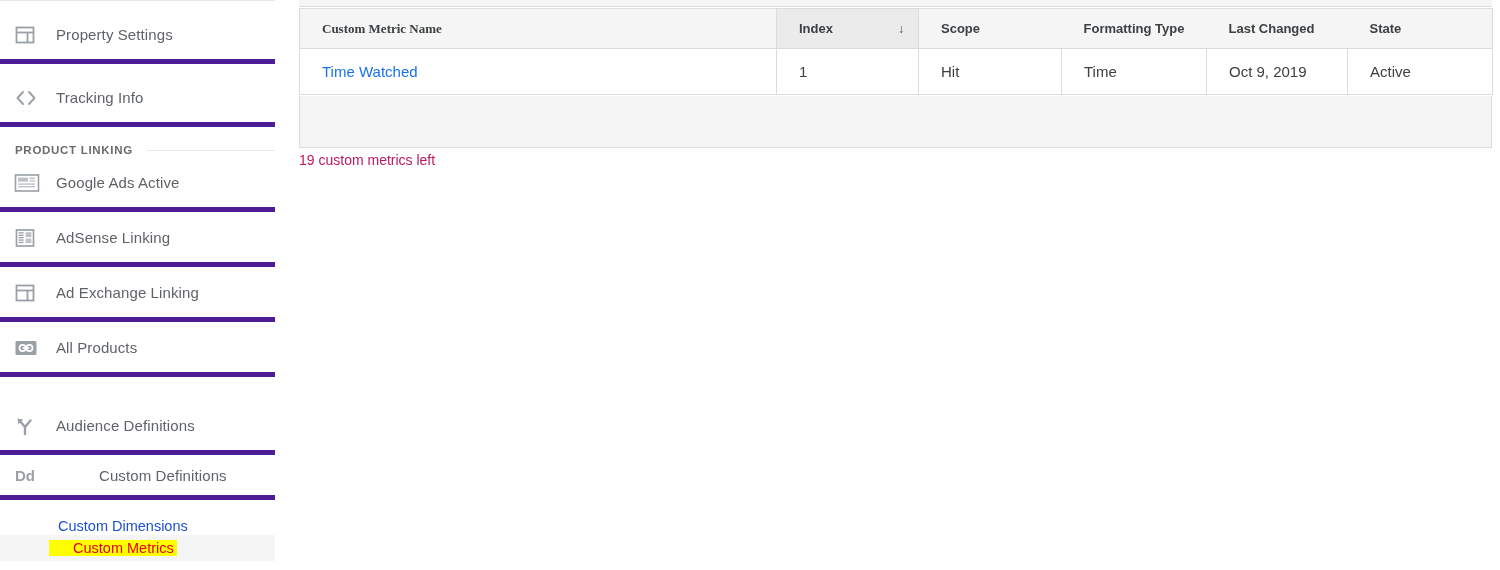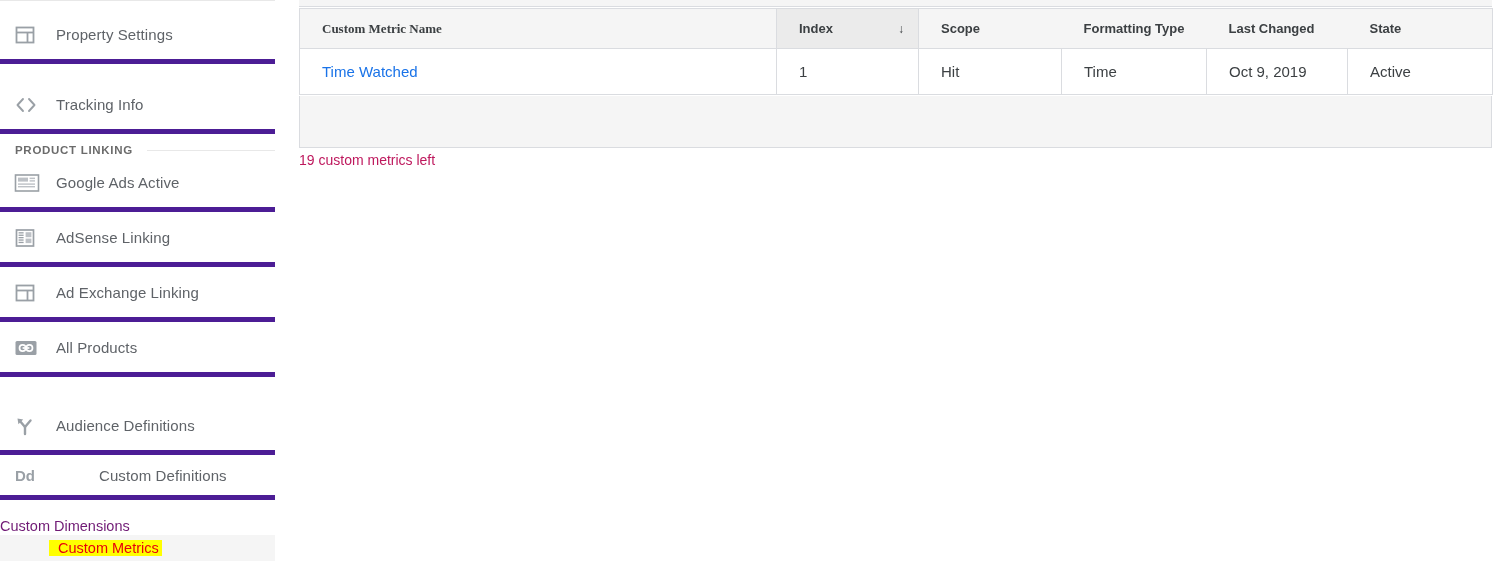--- a/index.html
+++ b/index.html
@@ -54,26 +54,26 @@
   #section-hdr .sec-line {
     flex: 1 1 auto; height: 1px; background: #e8e8e8; margin-left: 14px; margin-right: 0;
   }
 
   
   .sub-row {
     position: absolute; left: 0; width: 275px; height: 26px;
     display: flex; align-items: center;
   }
   .sub-row .sub-lbl {
-    font-size: 14.5px; color: #701a75; white-space: nowrap;
+    margin-left: 58px; font-size: 14.5px; color: #1d4ed8; white-space: nowrap;
   }
   .sub-row.selected { background: #f5f5f5; }
   .sub-row.selected .sub-lbl {
     margin-left: 0;
-    padding-left: 9px; padding-right: 3px;
+    padding-left: 24px; padding-right: 3px;
     background: #ffff00;
     color: #e8000b;
     margin-left: 49px;
   }
 
   
   #content { position: absolute; left: 299px; top: 0; width: 1193px; }
 
   #top-strip {
     position: absolute; left: 0; top: 0; width: 1193px; height: 7px;
@@ -149,21 +149,21 @@
       <span class="ico">
         <svg width="22" height="22" viewBox="0 0 22 22">
           <rect x="2.5" y="3.5" width="17" height="15" fill="none" stroke="#9aa0a6" stroke-width="1.8"></rect>
           <line x1="2.5" y1="8.5" x2="19.5" y2="8.5" stroke="#9aa0a6" stroke-width="1.8"></line>
           <line x1="13.5" y1="8.5" x2="13.5" y2="18.5" stroke="#9aa0a6" stroke-width="1.8"></line>
         </svg>
       </span>
       <span class="lbl">Property Settings</span>
     </div>
 
-    <div class="nav-row" style="top:80px;height:54px;text-align:right;">
+    <div class="nav-row" style="top:73px;height:54px;text-align:right;">
       <span class="ico">
         <svg width="24" height="22" viewBox="0 0 24 22">
           <polyline points="9,5 3.5,11 9,17" fill="none" stroke="#9aa0a6" stroke-width="1.9" stroke-linecap="round" stroke-linejoin="round"></polyline>
           <polyline points="15,5 20.5,11 15,17" fill="none" stroke="#9aa0a6" stroke-width="1.9" stroke-linecap="round" stroke-linejoin="round"></polyline>
         </svg>
       </span>
       <span class="lbl">Tracking Info</span>
     </div>
 
     <div id="section-hdr">

